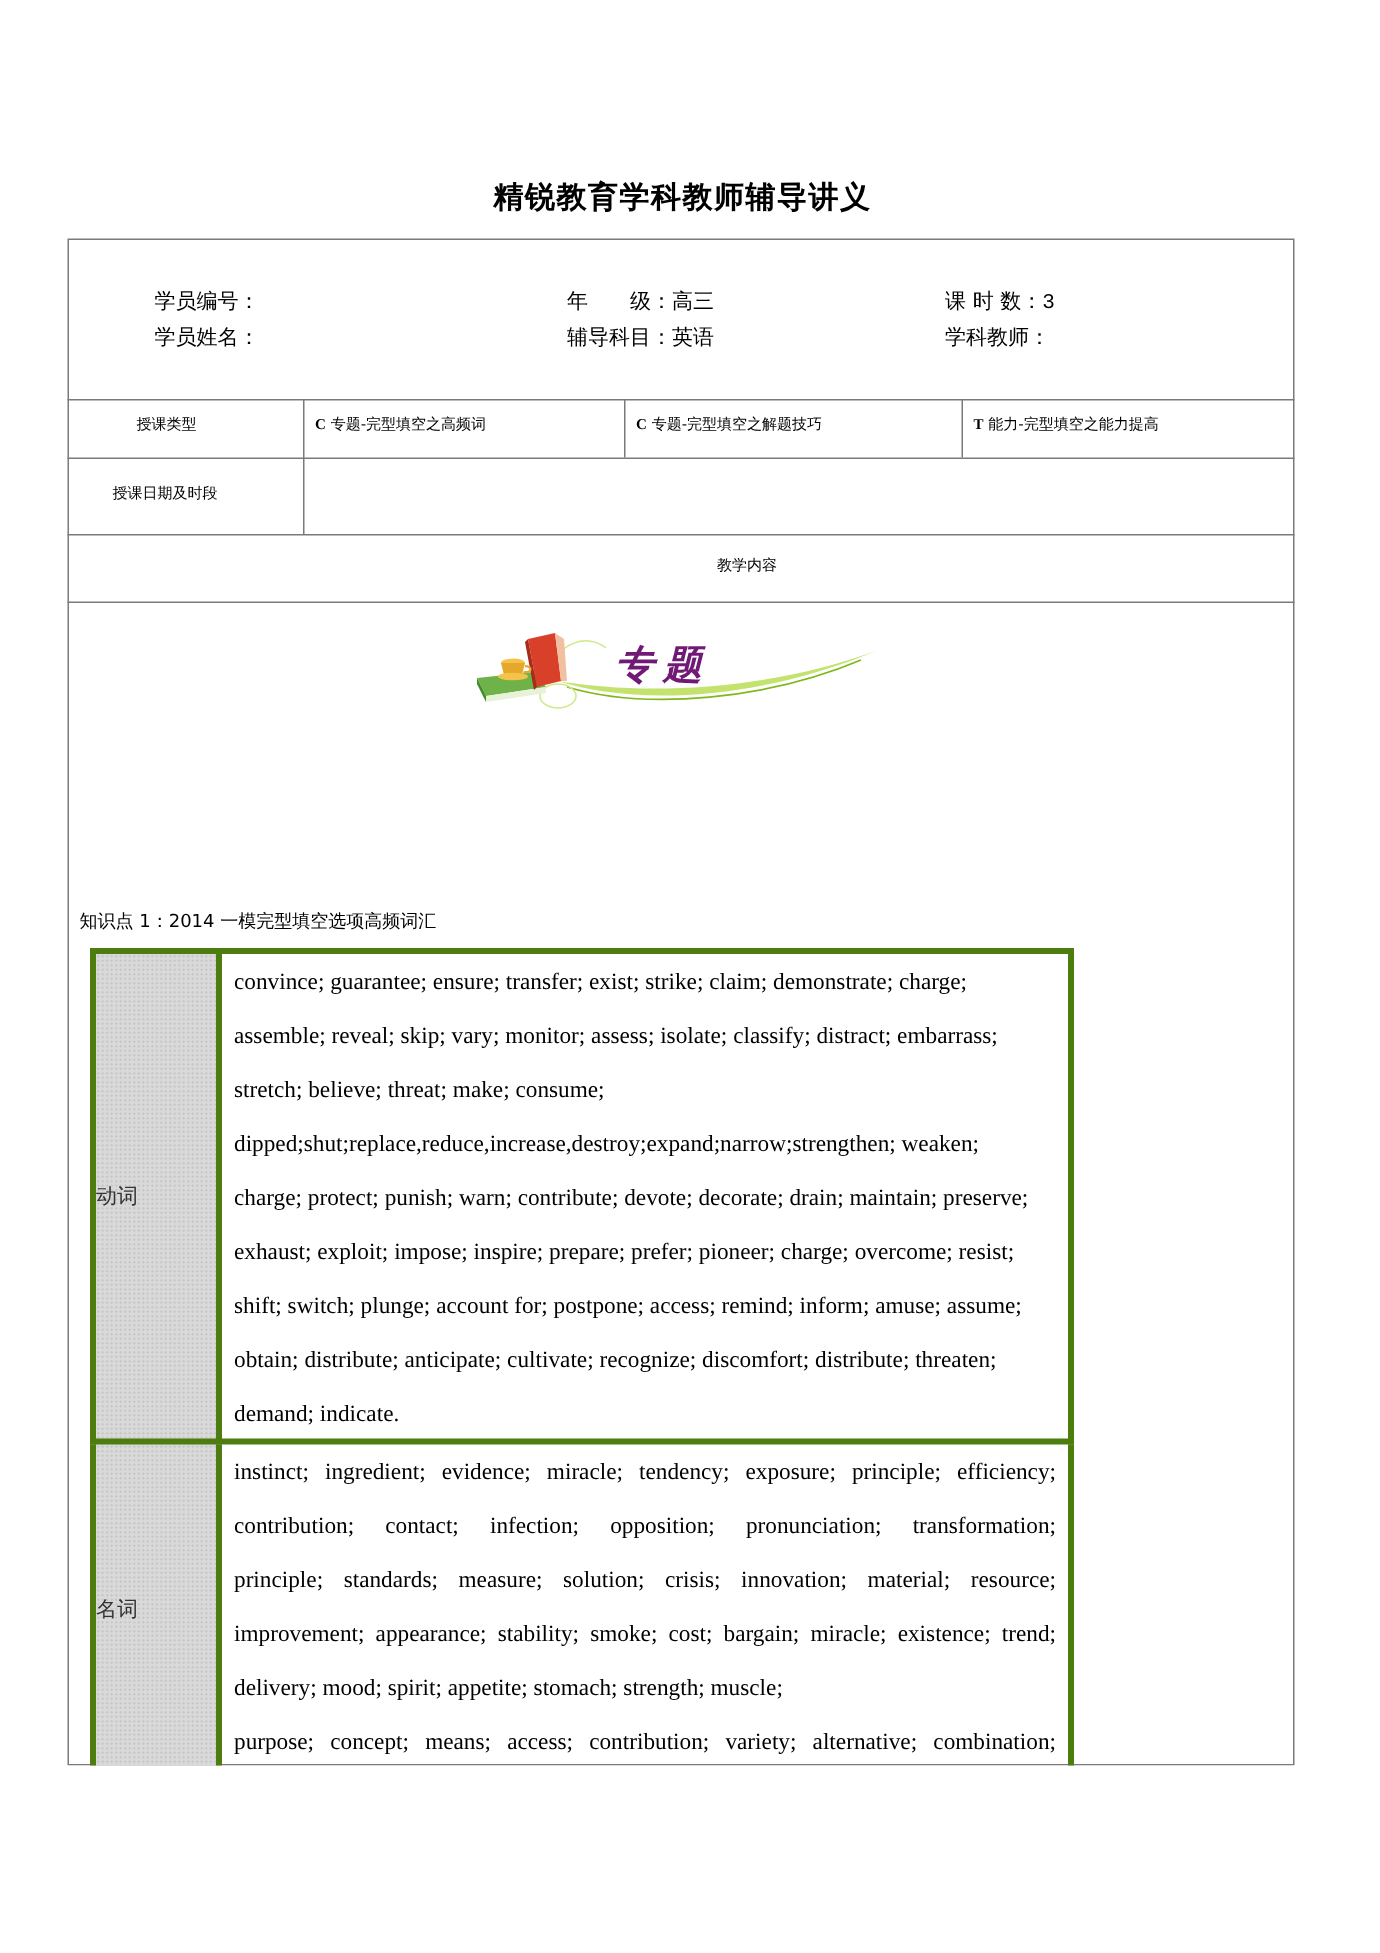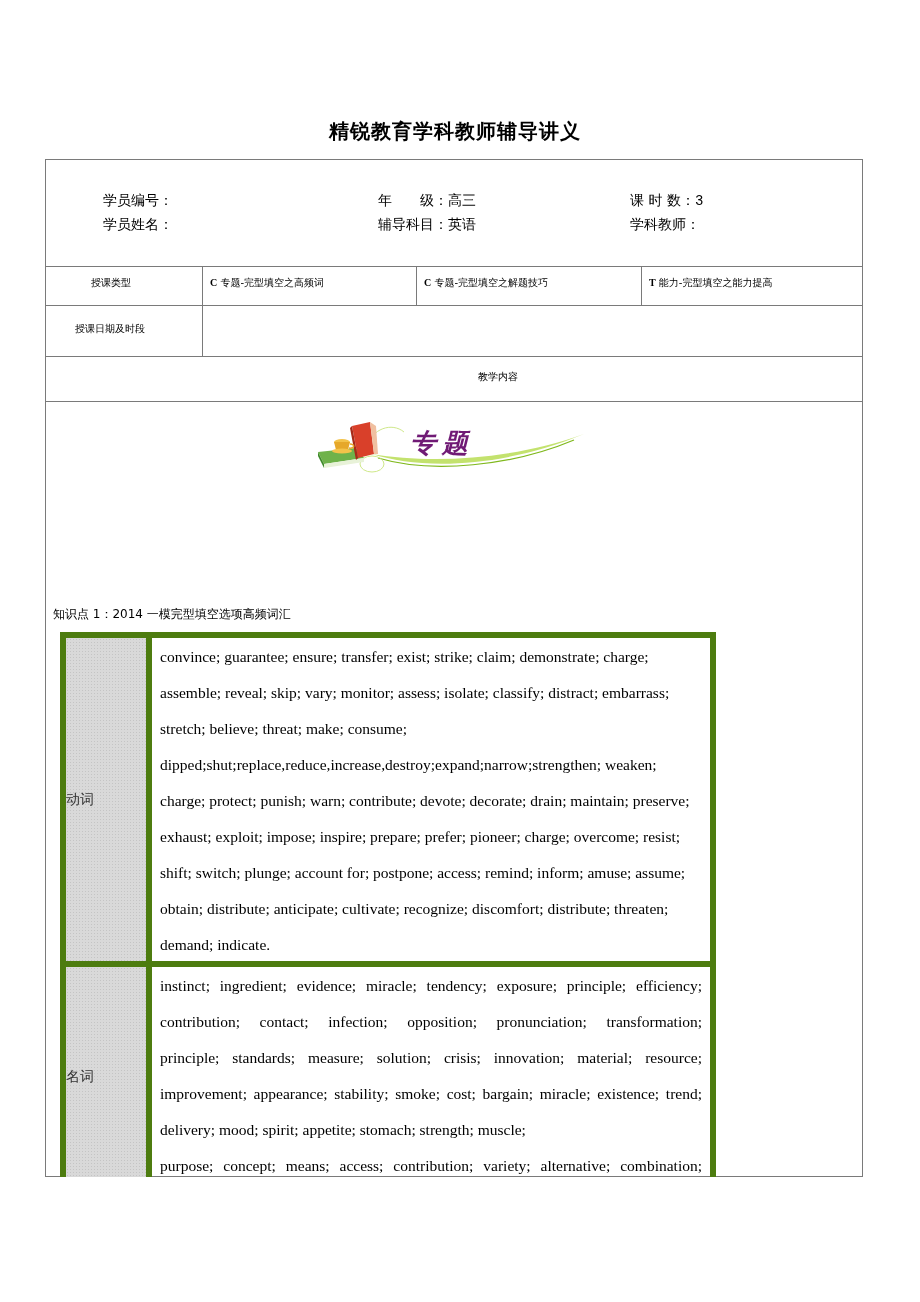--- a/index.html
+++ b/index.html
@@ -89,21 +89,21 @@
       margin-top: 16px;
     }
     .vocab-table {
       position: absolute;
       left: 60px;
       top: 632px;
       width: 656px;
       border-collapse: collapse;
     }
     .vocab-table td {
-      border: 6px solid #4d7c0f;
+      border: 4px solid #4d7c0f;
       padding: 0;
       vertical-align: top;
     }
     .vocab-table td.cat {
       width: 80px;
       background-color: #d9d9d9;
       background-image: radial-gradient(#c4c4c4 0.6px, transparent 0.7px);
       background-size: 3px 3px;
       vertical-align: middle;
       font-family: "DejaVu Sans", sans-serif;

